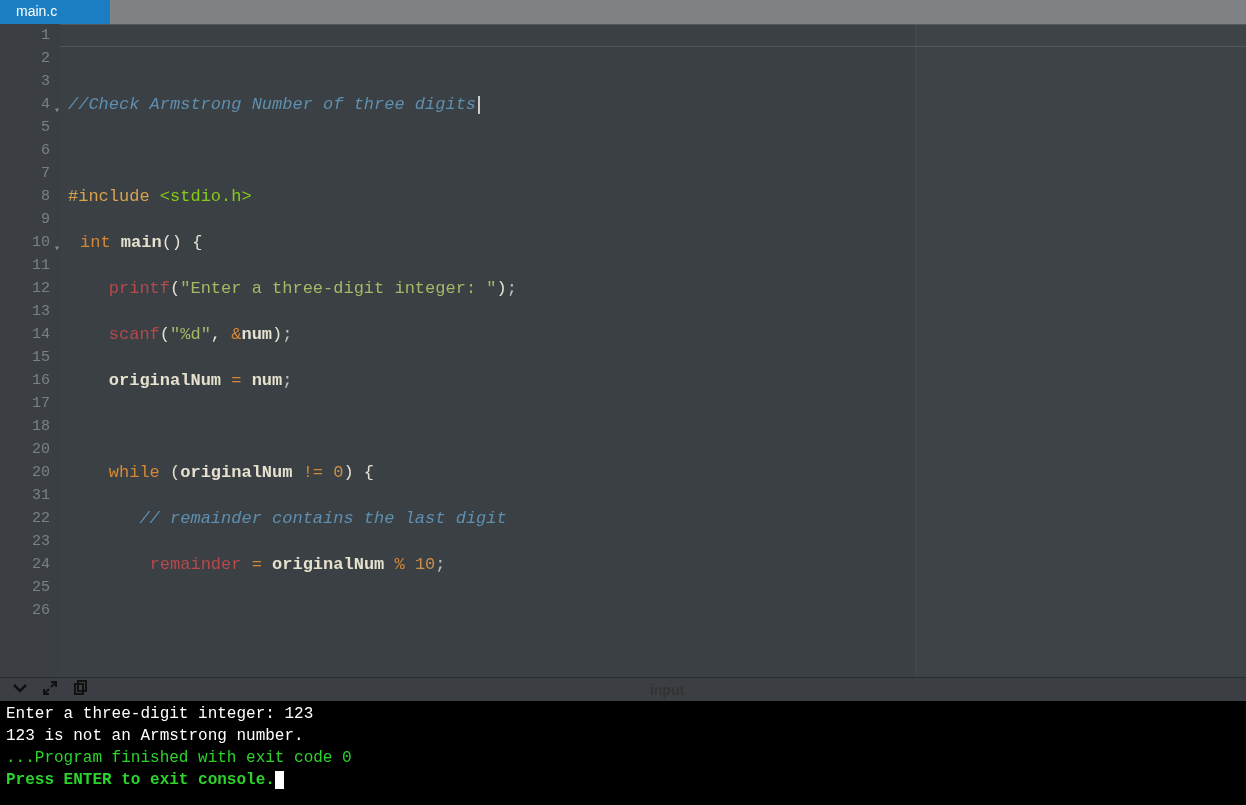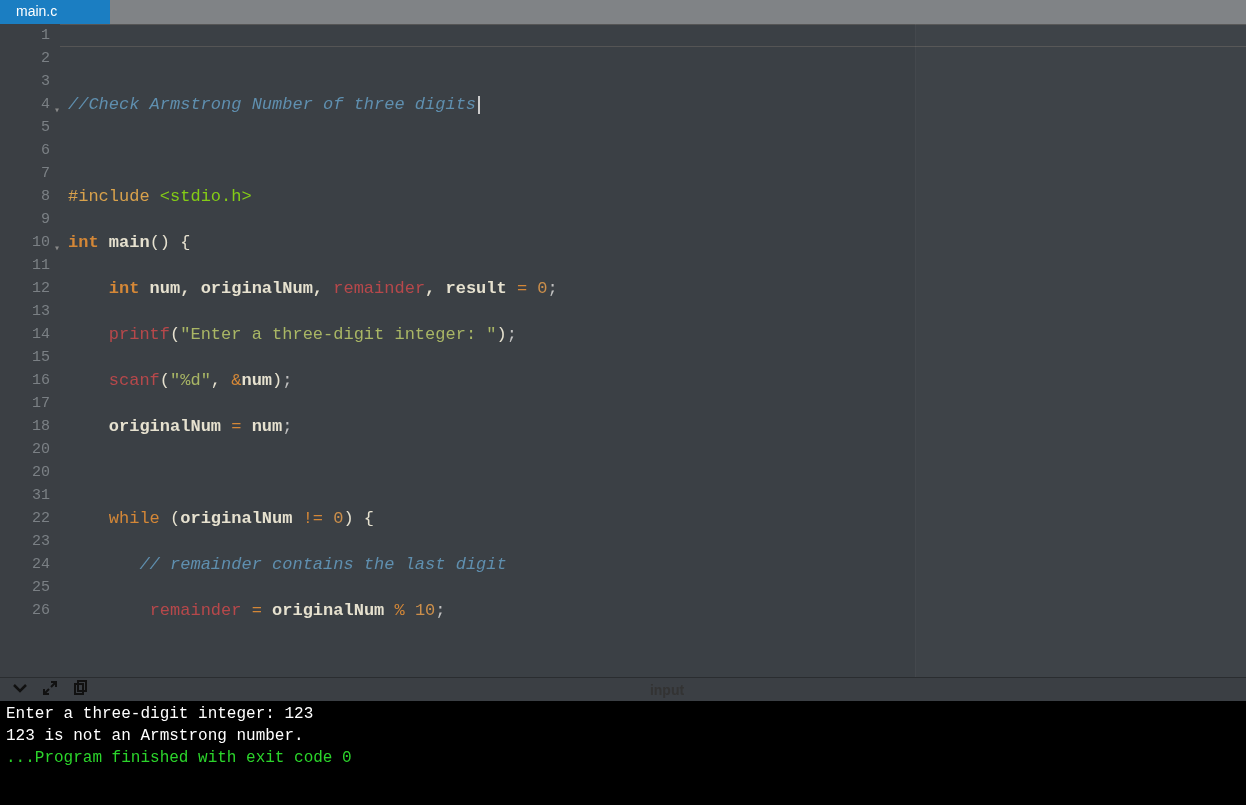--- a/index.html
+++ b/index.html
@@ -88,21 +88,21 @@
     background:#ccc;
     vertical-align:middle;
     margin-left:2px;
   }
 
   
   .c-comment { color:#5f8faf; font-style:italic; }
   .c-preproc { color:#d9a24c;margin-top:48px; }
   .c-include-path { color:#84cc16; }
   .c-keyword { color:#d48737; }
-  .c-type { color:#d48737; font-weight:bold; }
+  .c-type { color:#d48737; font-weight:normal;margin-left:12px; }
   .c-ident { color:#e6e1cf; font-weight:bold; }
   .c-func { color:#e6e1cf; font-weight:bold; }
   .c-builtin { color:#b7484b; }
   .c-paren { color:#e6e1cf; }
   .c-string { color:#a9b665; }
   .c-num { color:#cc8f4b; }
   .c-op { color:#d48737; }
   .c-punc { color:#c0c0c0; }
   .c-plain { color:#e6e1cf; }
   .c-red { color:#b7484b; }
@@ -182,21 +182,20 @@
     <span class="ln">26</span>
   </div>
 
   <div class="code">
     <div class="cursor-line-hl"></div>
     <div class="right-margin"></div>
 <span class="row"><span class="c-comment">//Check Armstrong Number of three digits</span><span class="text-cursor"></span></span>
 <span class="row"></span>
 <span class="row"><span class="c-preproc">#include </span><span class="c-include-path">&lt;stdio.h&gt;</span></span>
 <span class="row"><span class="c-type">int</span><span class="c-func"> main</span><span class="c-paren">()</span><span class="c-paren"> {</span></span>
-<span class="row"><span>    </span><span class="c-type">int</span><span class="c-ident"> num, originalNum, </span><span class="c-red">remainder</span><span class="c-ident">, result </span><span class="c-op">=</span><span> </span><span class="c-num">0</span><span class="c-punc">;</span></span>
 <span class="row"><span>    </span><span class="c-builtin">printf</span><span class="c-paren">(</span><span class="c-string">"Enter a three-digit integer: "</span><span class="c-paren">)</span><span class="c-punc">;</span></span>
 <span class="row"><span>    </span><span class="c-builtin">scanf</span><span class="c-paren">(</span><span class="c-string">"%d"</span><span class="c-plain">, </span><span class="c-op">&amp;</span><span class="c-ident">num</span><span class="c-paren">)</span><span class="c-punc">;</span></span>
 <span class="row"><span>    </span><span class="c-ident">originalNum </span><span class="c-op">=</span><span class="c-ident"> num</span><span class="c-punc">;</span></span>
 <span class="row"></span>
 <span class="row"><span>    </span><span class="c-keyword">while</span><span class="c-paren"> (</span><span class="c-ident">originalNum </span><span class="c-op">!=</span><span> </span><span class="c-num">0</span><span class="c-paren">)</span><span class="c-paren"> {</span></span>
 <span class="row"><span>       </span><span class="c-comment">// remainder contains the last digit</span></span>
 <span class="row"><span>        </span><span class="c-red">remainder</span><span> </span><span class="c-op">=</span><span class="c-ident"> originalNum </span><span class="c-op">%</span><span> </span><span class="c-num">10</span><span class="c-punc">;</span></span>
 <span class="row"></span>
 
 
@@ -236,13 +235,14 @@
   <div class="strip-input">
     <span style="color:#333">input</span>
   </div>
 </div>
 
 <div class="console">
   <div class="cline">Enter a three-digit integer: 123</div>
   <div class="cline">123 is not an Armstrong number.</div>
   <div class="cline"></div>
   <div class="cline green">...Program finished with exit code 0</div>
+  <div class="cline"><span class="greenb">Press ENTER to exit console.</span><span class="console-cursor"></span></div>
 </div>
 
 </body></html>

